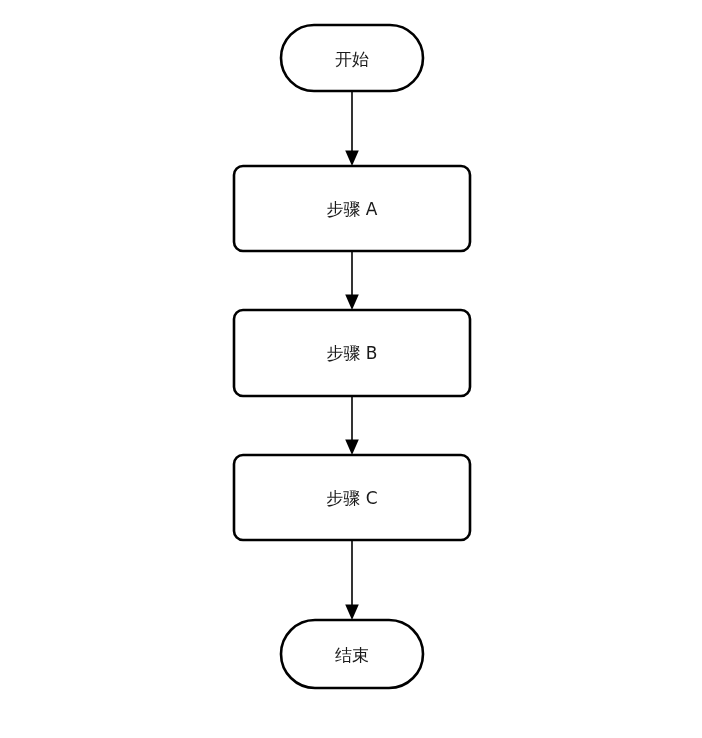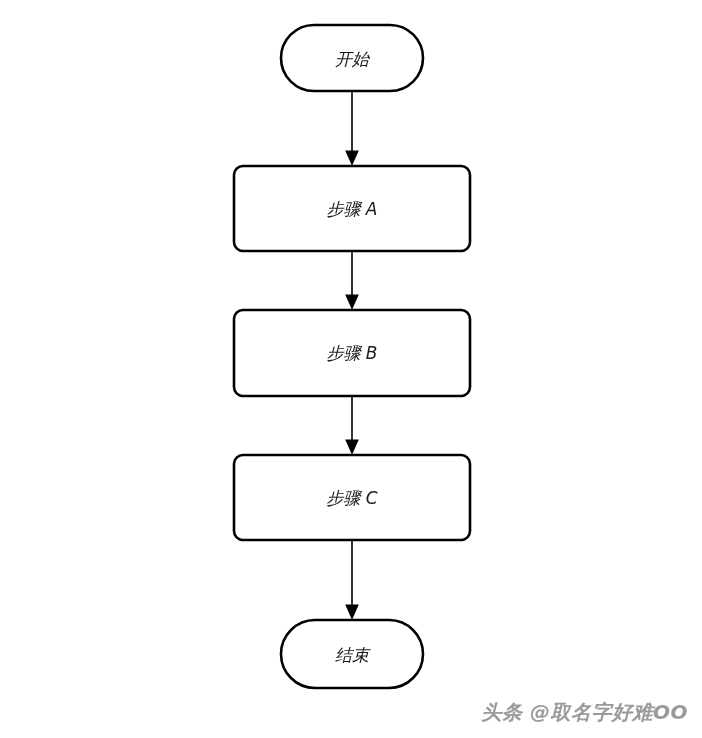--- a/index.html
+++ b/index.html
@@ -7,21 +7,20 @@
     padding: 0;
     background: #ffffff;
     font-family: "DejaVu Sans", "Liberation Sans", sans-serif;
   }
   .canvas {
     position: relative;
     width: 702px;
     height: 738px;
     background: #ffffff;
     overflow: hidden;
-    font-style: italic;
   }
   svg { display: block; }
   .node-shape {
     fill: #ffffff;
     stroke: #000000;
     stroke-width: 2.6;
   }
   .node-label {
     fill: #1a1a1a;
     font-size: 17px;
@@ -95,14 +94,13 @@
       <line class="edge-line" x1="352" y1="540" x2="352" y2="605"></line>
       <polygon class="edge-head" points="352,620 345.2,604.5 358.8,604.5"></polygon>
     </g>
 
     <g>
       <rect class="node-shape" x="281" y="620" width="142" height="68" rx="34" ry="34"></rect>
       <text class="node-label" x="352" y="655">结束</text>
     </g>
   </svg>
 
-  <div class="watermark">头条 @取名字好难OO</div>
 </div>
 
 </body></html>

